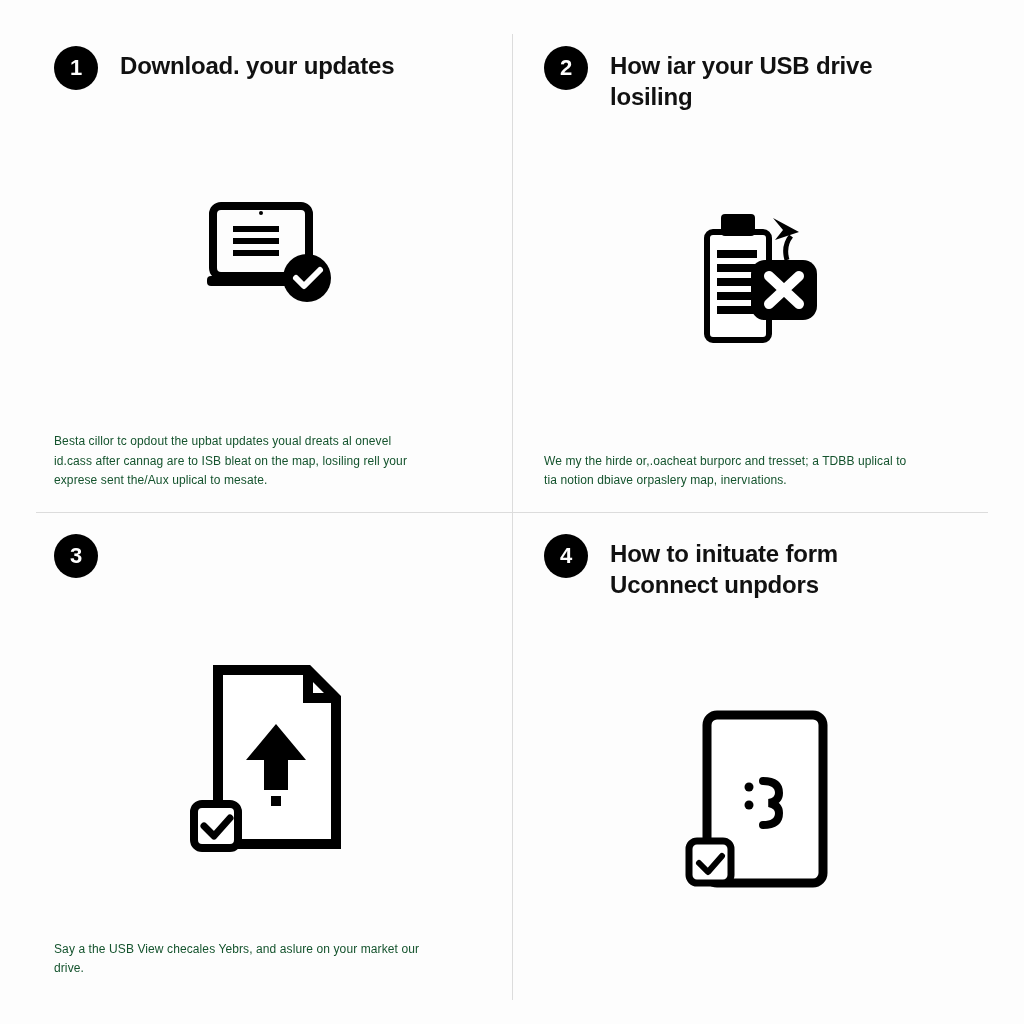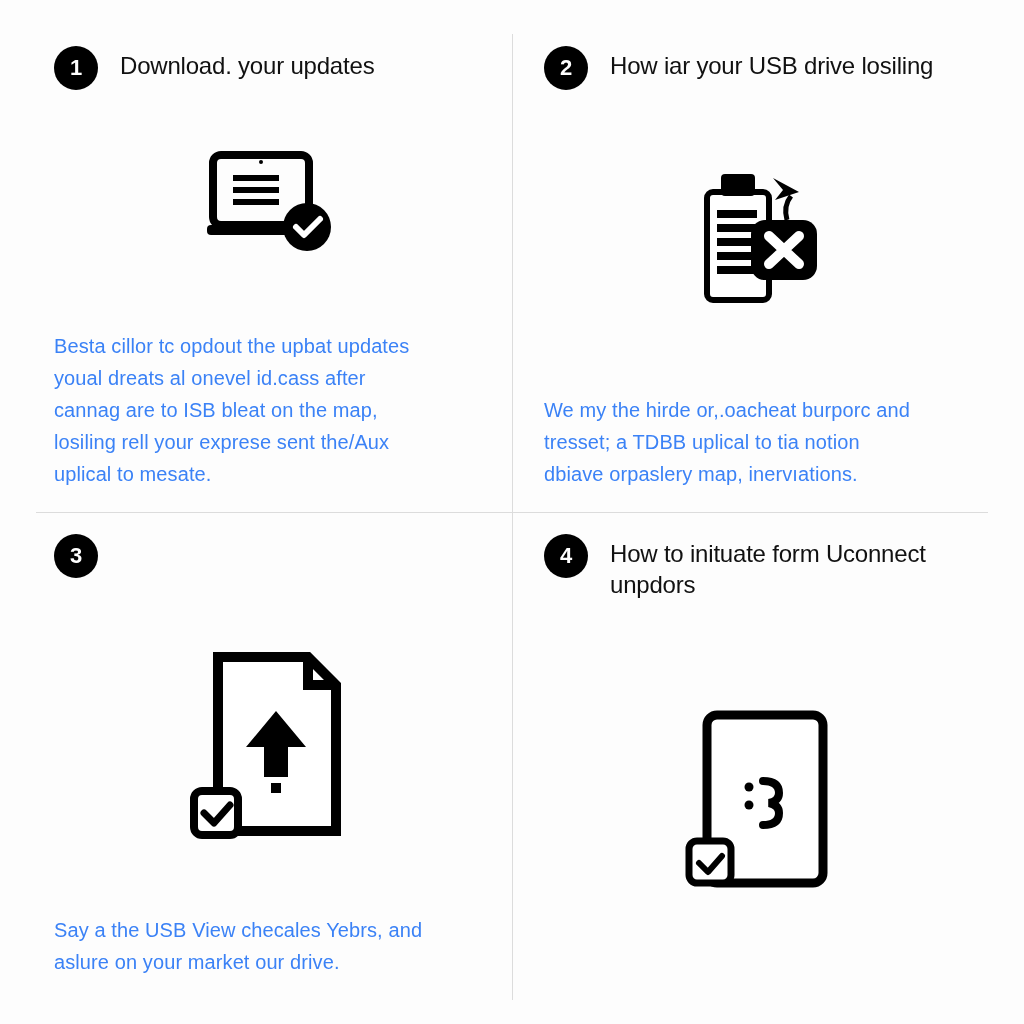--- a/index.html
+++ b/index.html
@@ -55,38 +55,38 @@
     background: #000;
     color: #fff;
     font-weight: 700;
     font-size: 22px;
     display: flex;
     align-items: center;
     justify-content: center;
   }
   .title {
     font-size: 24px;
-    font-weight: 400;
+    font-weight: 700;
     line-height: 1.3;
     letter-spacing: -0.2px;
     padding-top: 4px;
     max-width: 340px;
   }
   .icon-zone {
     flex: 1 1 auto;
     display: flex;
     align-items: center;
     justify-content: center;
     min-height: 150px;
     padding: 4px 0;
   }
   .desc {
-    font-size: 20px;
+    font-size: 12px;
     line-height: 1.6;
-    color: #3b82f6;
+    color: #14532d;
     max-width: 370px;
     padding-bottom: 18px;
     padding-top: 6px;
     letter-spacing: 0.1px;
   }
 </style>
 </head>
 <body>
 
 <div class="page">

